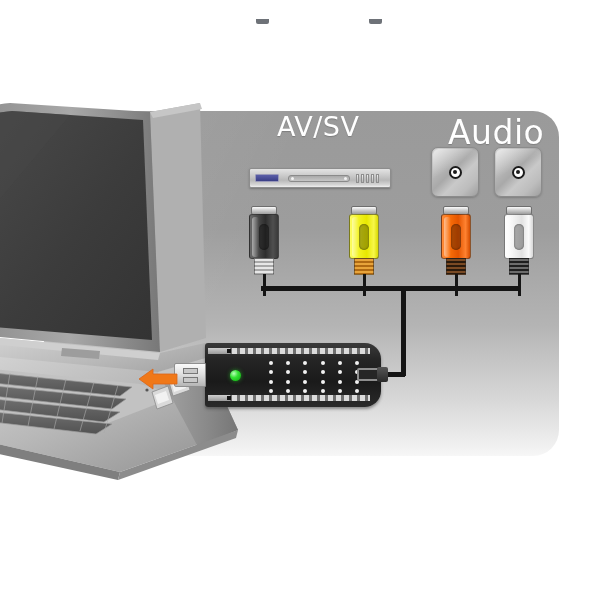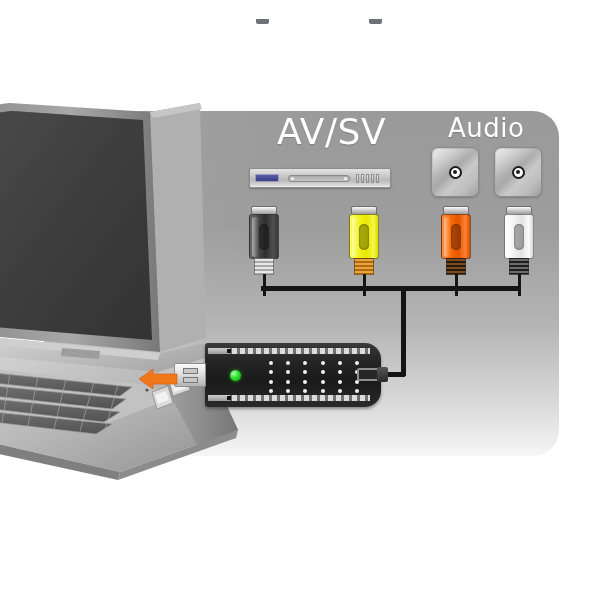--- a/index.html
+++ b/index.html
@@ -43,22 +43,22 @@
   
   .heading {
     position: absolute;
     color: #ffffff;
     font-family: "DejaVu Sans", sans-serif;
     font-weight: 400;
     letter-spacing: 0.5px;
     text-shadow: 0 1px 1px rgba(90,90,90,0.45);
     white-space: nowrap;
   }
-  #h-avsv { left: 277px; top: 111px; font-size: 36px; }
-  #h-audio { left: 448px; top: 113px; font-size: 26px; }
+  #h-avsv { left: 277px; top: 111px; font-size: 27px; }
+  #h-audio { left: 448px; top: 113px; font-size: 33px; }
 
   
   .player {
     position: absolute;
     left: 249px;
     top: 168px;
     width: 142px;
     height: 20px;
     border-radius: 2px;
     background: linear-gradient(180deg, #e3e3e3 0%, #cfcfcf 30%, #b8b8b8 62%, #d6d6d6 88%, #efefef 100%);

